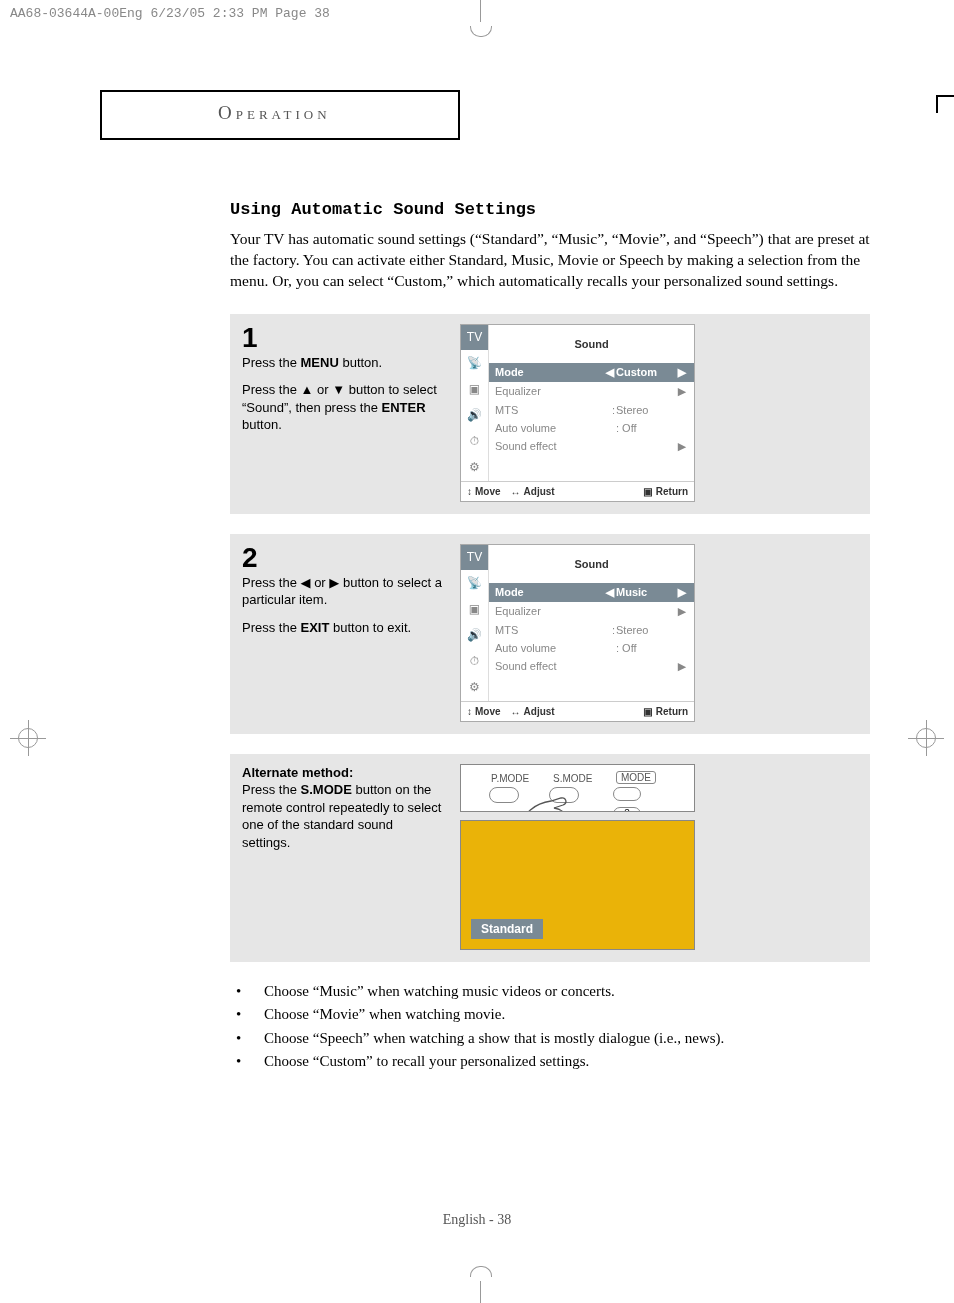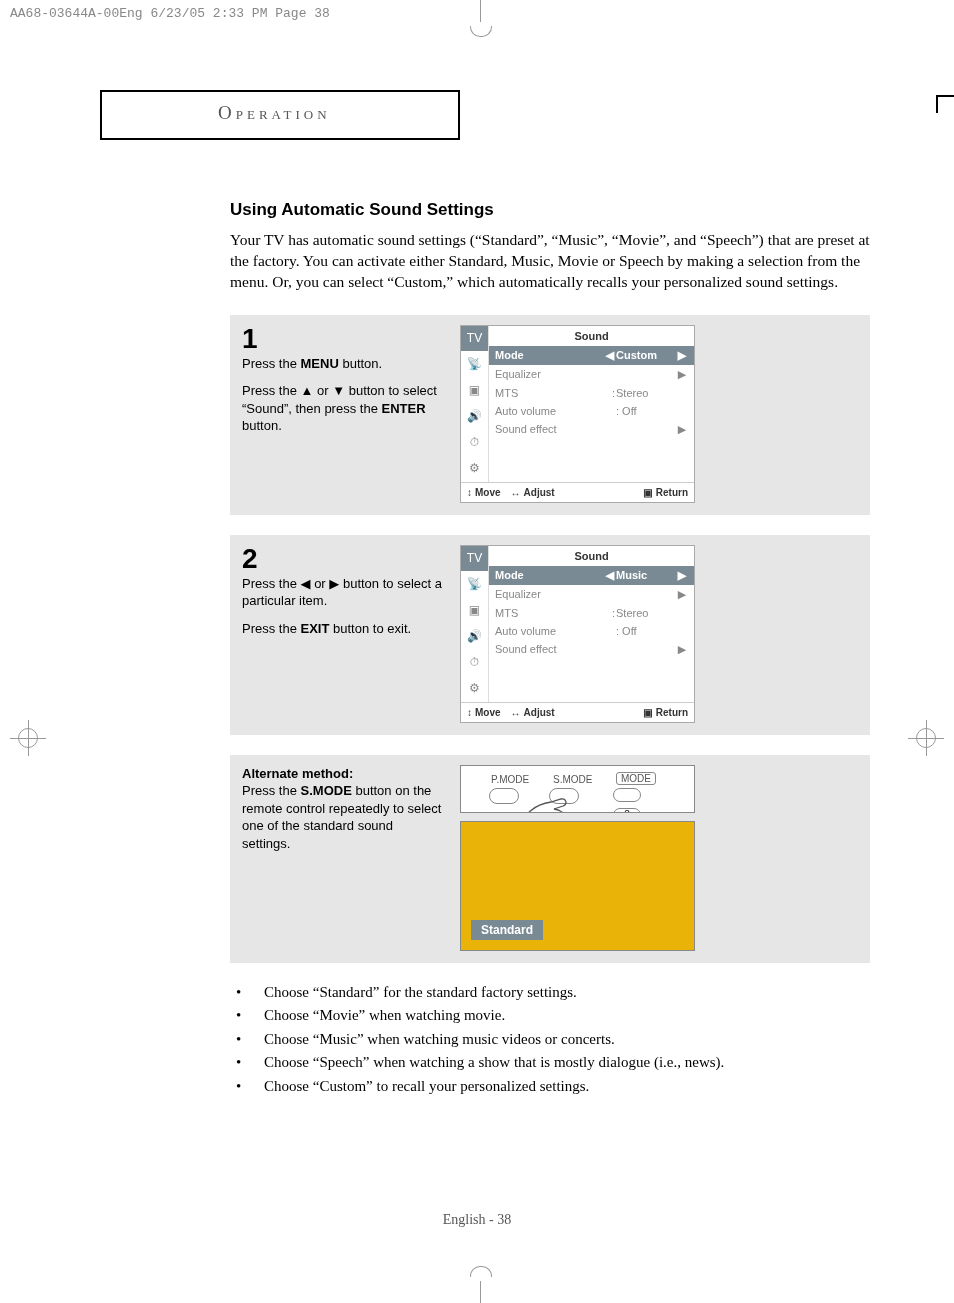--- a/index.html
+++ b/index.html
@@ -128,21 +128,21 @@
   }
   .tab-label {
     font-variant: small-caps;
     letter-spacing: 4px;
     font-size: 19px;
     color: #555;
   }
 
   .content { margin-left: 130px; width: 640px; }
   .section-title {
-    font-family: Liberation Sans, sans-serif;
+    font-family: Liberation Mono, monospace;
     font-weight: bold;
     font-size: 17px;
     margin-bottom: 10px;
   }
   .intro {
     font-size: 15.5px;
     line-height: 1.35;
     margin-bottom: 22px;
   }
 
@@ -193,21 +193,21 @@
     font-size: 12px;
   }
   .osd-side .ic.active {
     background: #7a8a95;
     color: #fff;
   }
   .osd-main { flex: 1; }
   .osd-title {
     text-align: center;
     font-weight: bold;
-    padding: 4px 0;
+    padding: 13px 0;
     color: #333;
   }
   .osd-row {
     display: flex;
     align-items: center;
     padding: 3px 6px;
     color: #888;
   }
   .osd-row.sel {
     background: #7a8a95;
@@ -473,23 +473,22 @@
             <path d="M5 38 C 5 20, 20 10, 35 8 L 45 5 C 50 4, 52 10, 47 12 L 38 15 C 45 16, 50 20, 50 26 C 50 34, 40 38, 30 38 Z" fill="none" stroke="#555" stroke-width="1.3"></path>
           </svg>
         </div>
         <div class="osd-standard">
           <div class="tag">Standard</div>
         </div>
       </div>
     </div>
 
     <ul class="bullets">
-      <li>Choose “Standard” for the standard factory settings.</li>
+      <li>Choose “Music” when watching music videos or concerts.</li>
       <li>Choose “Movie” when watching movie.</li>
-      <li>Choose “Music” when watching music videos or concerts.</li>
       <li>Choose “Speech” when watching a show that is mostly dialogue (i.e., news).</li>
       <li>Choose “Custom” to recall your personalized settings.</li>
     </ul>
 
   </div>
 </div>
 
 <div class="page-footer">English - 38</div>
 
 </body></html>

